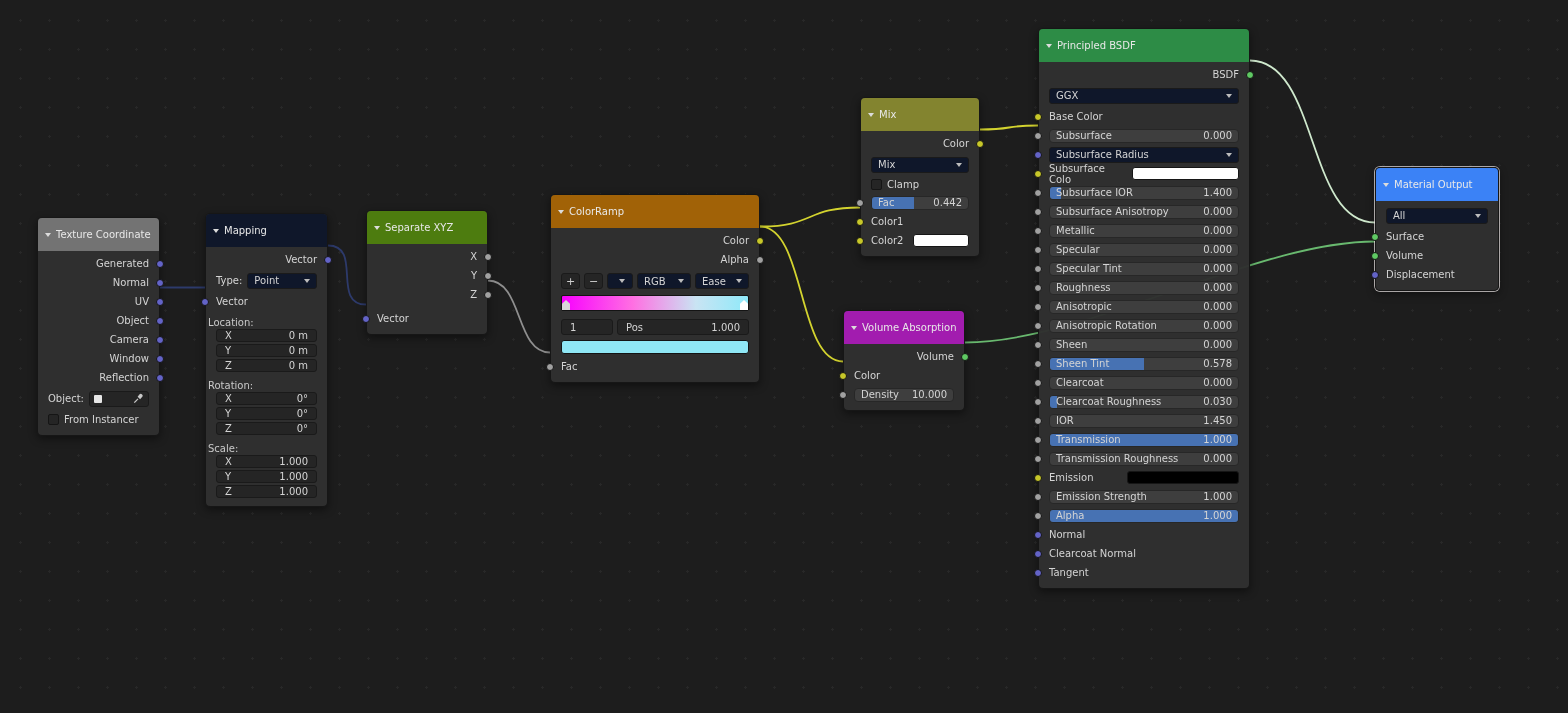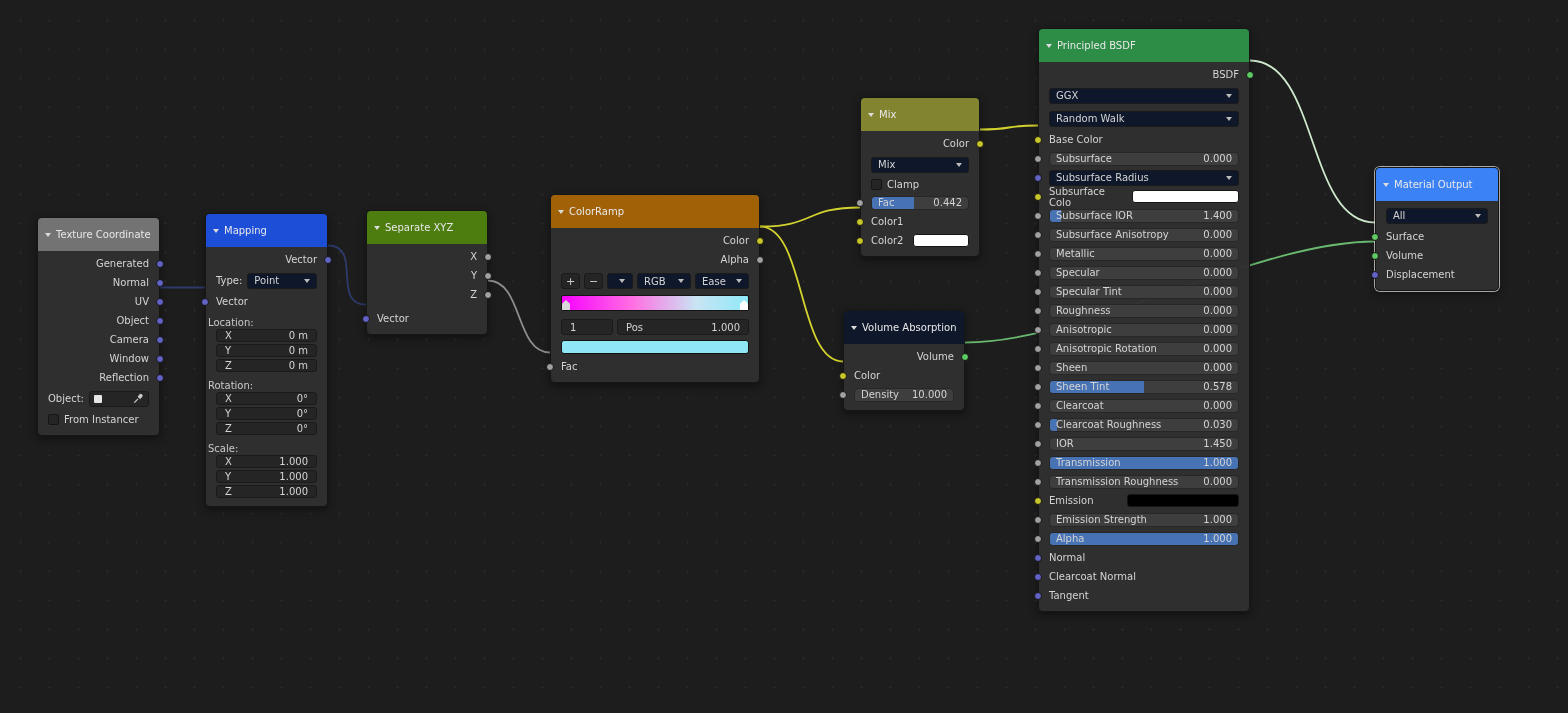--- a/index.html
+++ b/index.html
@@ -115,21 +115,21 @@
       </span>
     </div>
     <div class="row">
       <span class="checkbox"></span>
       <span>From Instancer</span>
     </div>
   </div>
 </div>
 
 <div class="node" style="left:205px;top:213px;width:123px">
-  <div class="hdr" style="background:#1d4ed8">
+  <div class="hdr" style="background:#0f172a">
     <span class="tri"></span>
     <span class="ttl">Mapping</span>
   </div>
   <div class="body">
     <div class="row out">
       <span>Vector</span>
       <span class="socket right s-vector"></span>
     </div>
     <div class="row tall">
       <span>Type:</span>
@@ -307,21 +307,21 @@
     </div>
     <div class="row">
       <span class="socket left s-color"></span>
       <span>Color2</span>
       <span class="swatch" style="width:56px;margin-left:auto;background:#ffffff"></span>
     </div>
   </div>
 </div>
 
 <div class="node" style="left:843px;top:310px;width:122px">
-  <div class="hdr" style="background:#0f172a">
+  <div class="hdr" style="background:#a21caf">
     <span class="tri"></span>
     <span class="ttl">Volume Absorption</span>
   </div>
   <div class="body">
     <div class="row out">
       <span>Volume</span>
       <span class="socket right s-shader"></span>
     </div>
     <div class="row">
       <span class="socket left s-color"></span>
@@ -343,26 +343,20 @@
     <span class="ttl">Principled BSDF</span>
   </div>
   <div class="body">
     <div class="row out">
       <span>BSDF</span>
       <span class="socket right s-shader"></span>
     </div>
     <div class="row tall">
       <span class="dropdown">
         <span>GGX</span>
-        <span class="dd-tri"></span>
-      </span>
-    </div>
-    <div class="row tall">
-      <span class="dropdown">
-        <span>Random Walk</span>
         <span class="dd-tri"></span>
       </span>
     </div>
 
     <div class="row">
       <span class="socket left s-color"></span>
       <span>Base Color</span>
     </div>
     <div class="row">
       <span class="socket left s-value"></span>

